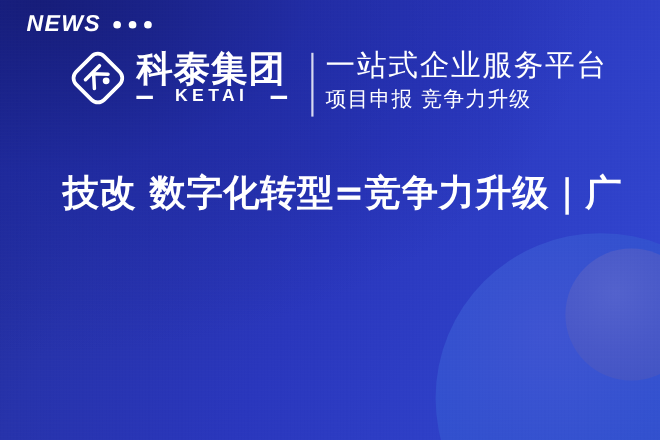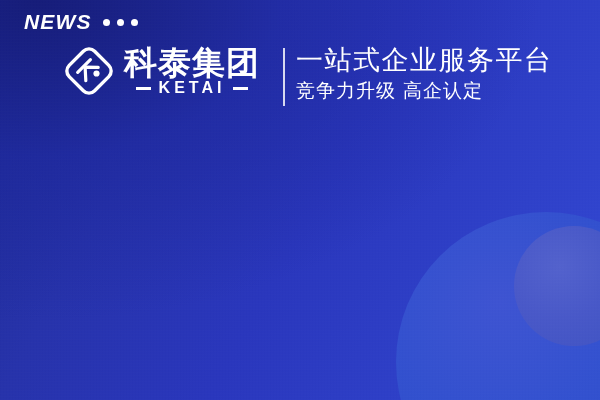--- a/index.html
+++ b/index.html
@@ -112,35 +112,35 @@
   .logo-mark {
     width: 58px;
     height: 58px;
     flex: 0 0 58px;
     display: block;
   }
   .logo-words {
     margin-left: 6px;
     display: flex;
     flex-direction: column;
-    align-items: center;
+    align-items: flex-start;
   }
   .logo-cn {
     color: #ffffff;
     font-size: 33px;
     font-weight: 700;
     letter-spacing: 1px;
     line-height: 1.02;
     white-space: nowrap;
     font-family: "Liberation Sans", "DejaVu Sans", sans-serif;
   }
   .logo-en-row {
     display: flex;
     align-items: center;
-    gap: 8px;
+    gap: 20px;
     margin-top: 1px;
   }
   .logo-en-row .rule {
     height: 3px;
     width: 15px;
     background: #ffffff;
     flex: 0 0 auto;
   }
   .logo-en {
     color: #ffffff;
@@ -247,19 +247,20 @@
         <span class="logo-en">KETAI</span>
         <i class="rule"></i>
       </span>
     </span>
   </div>
 
   <div class="lockup-divider"></div>
 
   <div class="tagline">
     <div class="tagline-main">一站式企业服务平台</div>
-    <div class="tagline-sub">竞争力升级 高企认定</div>
+    <div class="tagline-sub">项目申报 竞争力升级</div>
   </div>
 
   <div class="headline">
+    <div class="headline-line">技改 数字化转型=竞争力升级｜广</div>
   </div>
 
 </div>
 
 </body></html>

